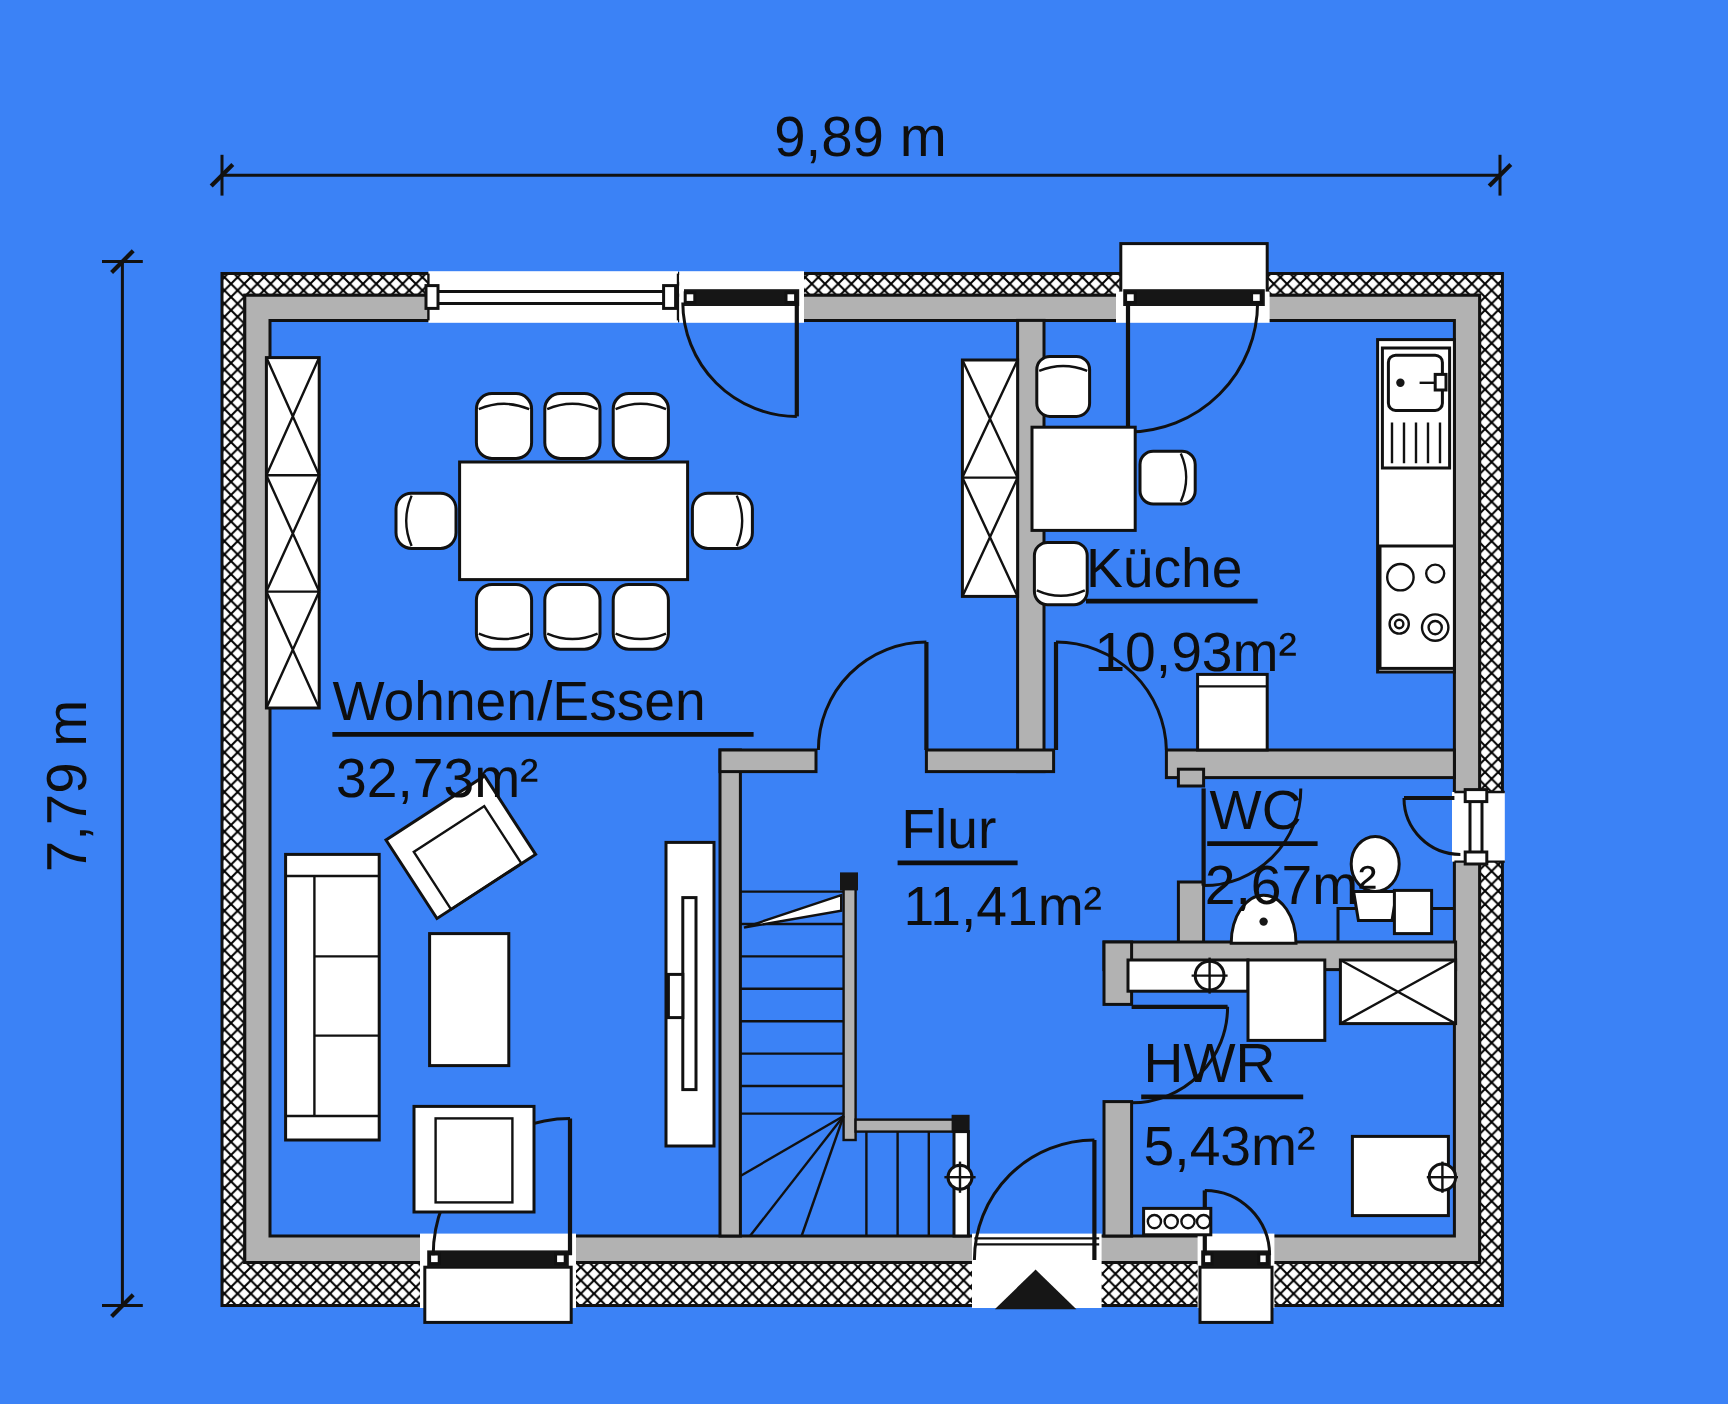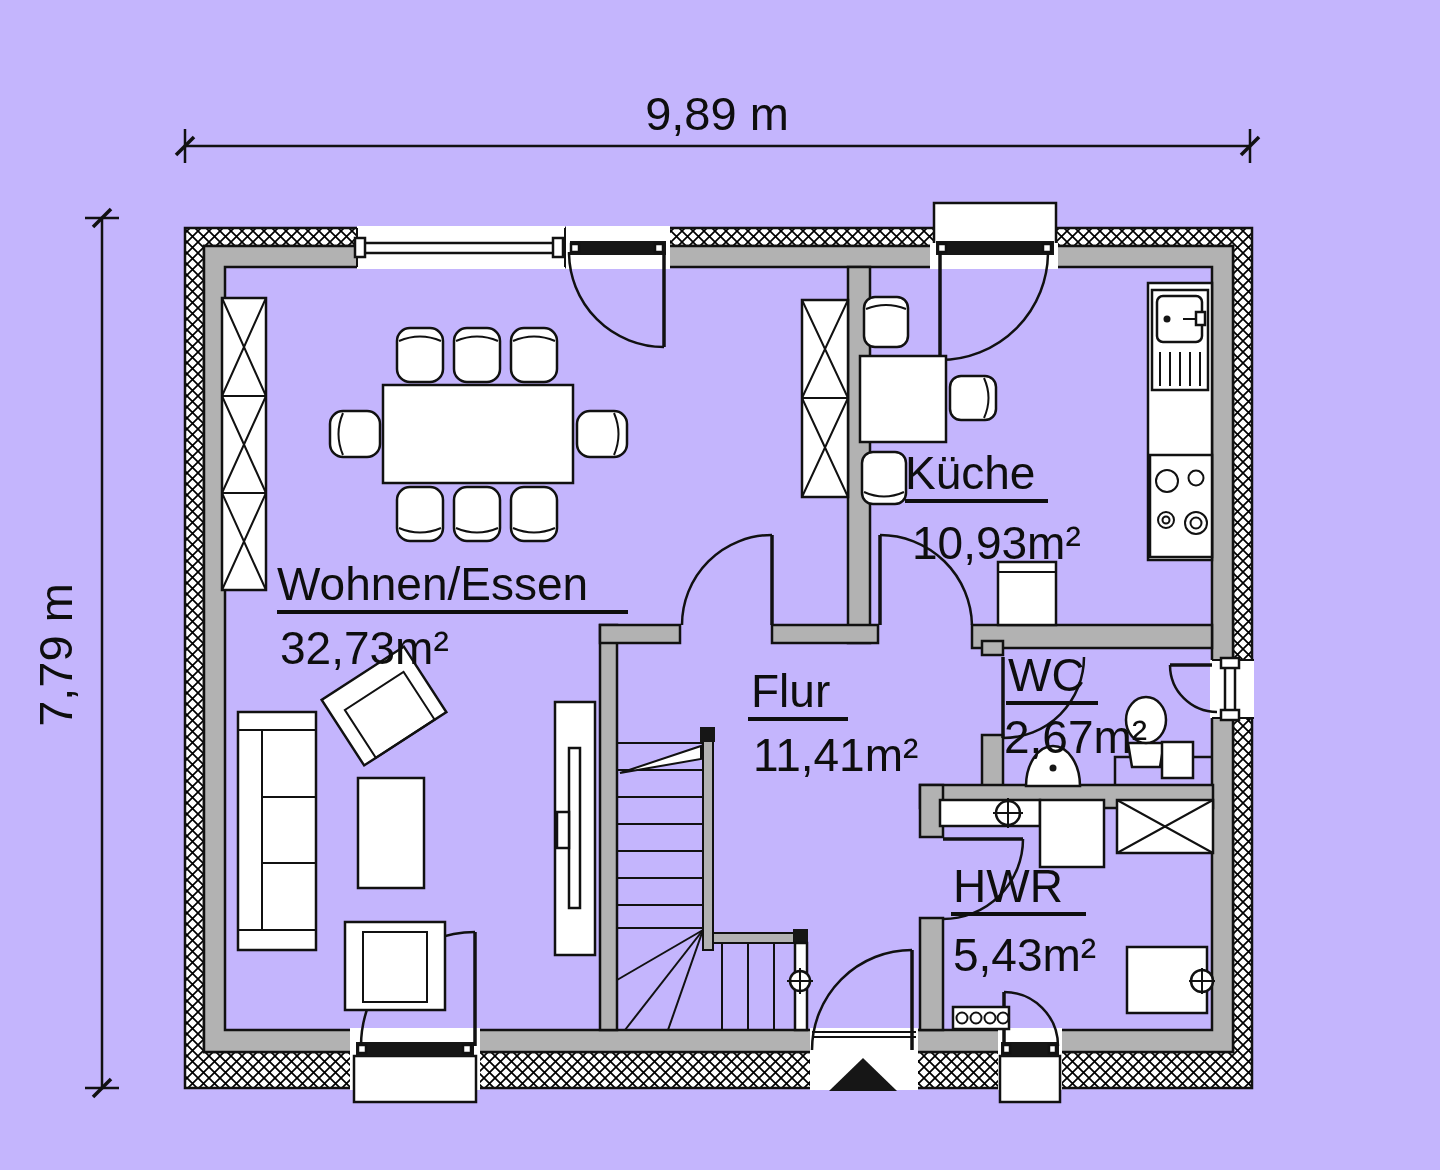--- a/index.html
+++ b/index.html
@@ -1,16 +1,16 @@
 <!DOCTYPE html>
 <html><head>
 <meta charset="utf-8">
 <style>
   html,body{margin:0;padding:0;background:#ffffff;}
-  #stage{position:relative;width:1440px;height:1170px;background:#c4b5fd;overflow:hidden;}
+  #stage{position:relative;width:1440px;height:1170px;background:#3b82f6;overflow:hidden;}
   svg{position:absolute;left:0;top:0;}
   text{font-family:"Liberation Sans",sans-serif;fill:#0e0e0e;}
   .room-name{font-size:46px;}
   .room-area{font-size:46px;}
   .dim-label{font-size:47px;}
   .ln{stroke:#111;stroke-width:2.5;fill:none;}
   .lf{stroke:#111;stroke-width:3.5;fill:none;}
   .thin{stroke:#111;stroke-width:2;fill:none;}
   .fw{fill:#ffffff;stroke:#111;stroke-width:2.5;}
   .gray{fill:#b2b2b2;stroke:#111;stroke-width:2.5;}

